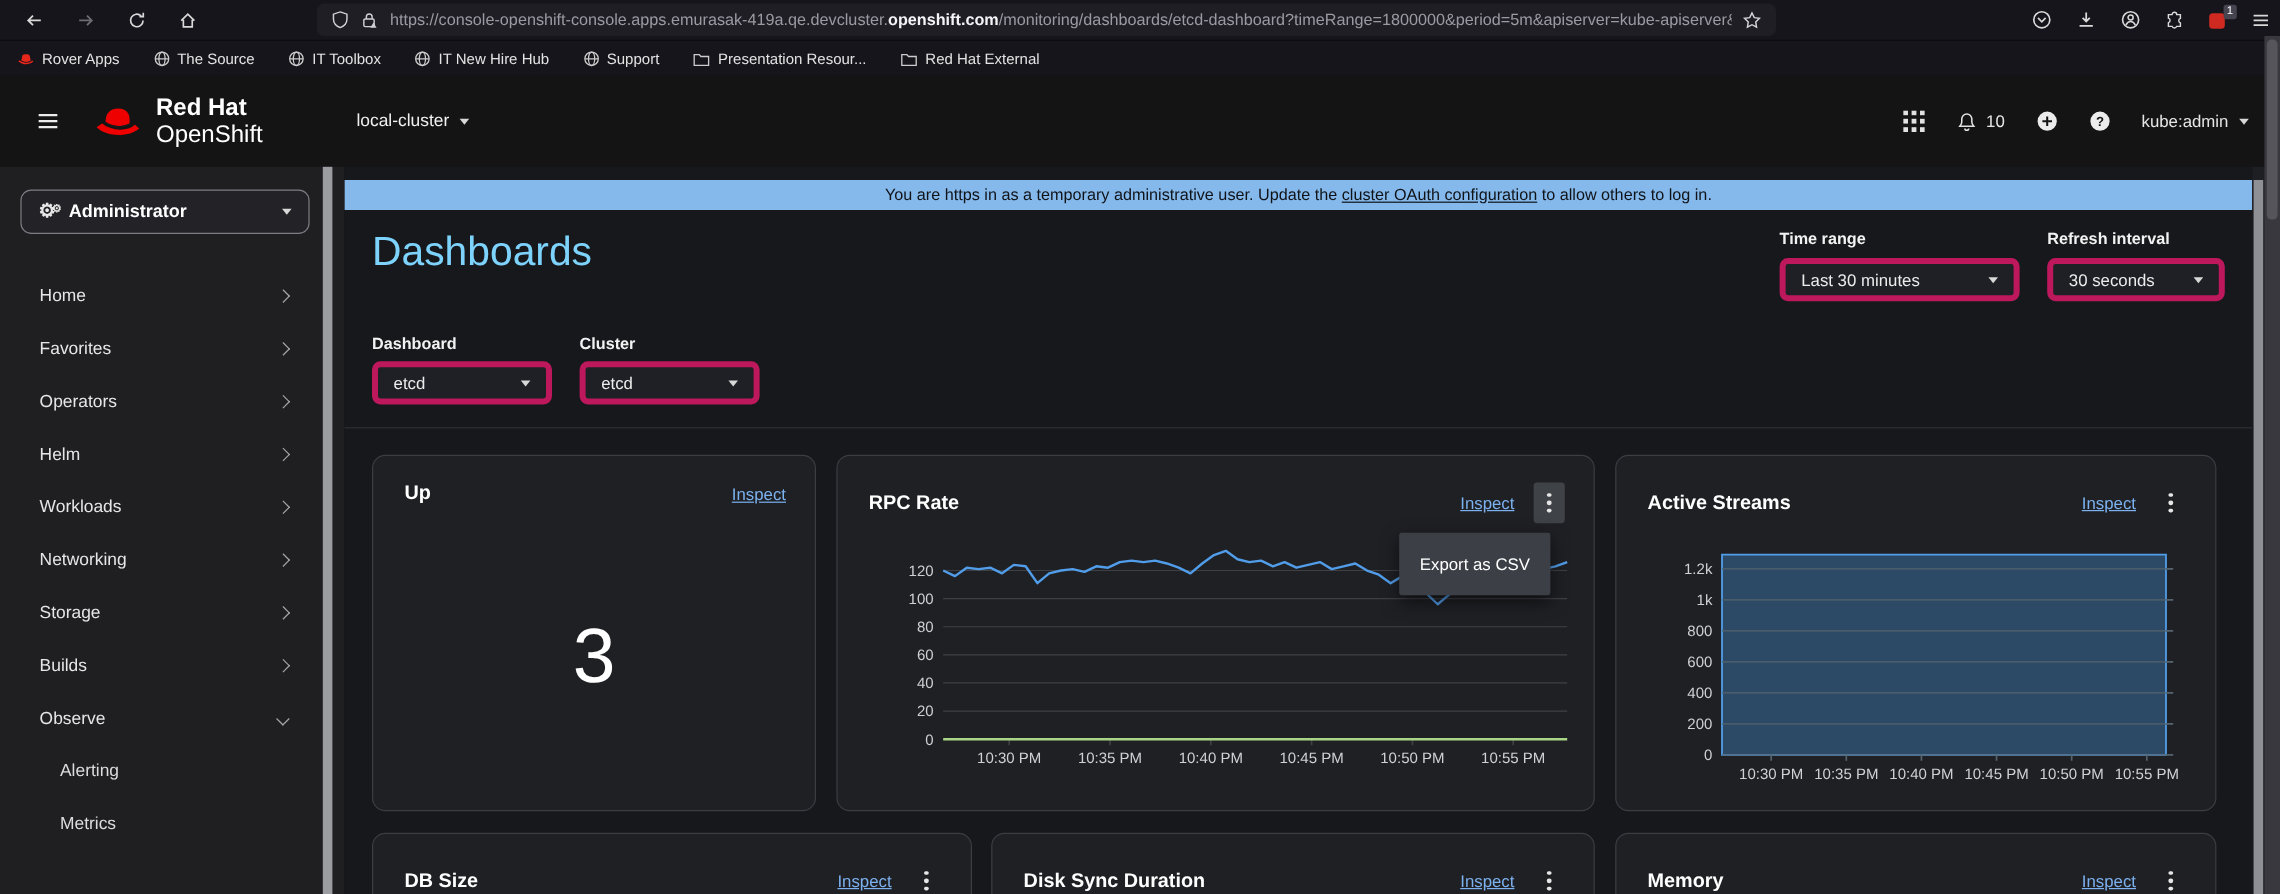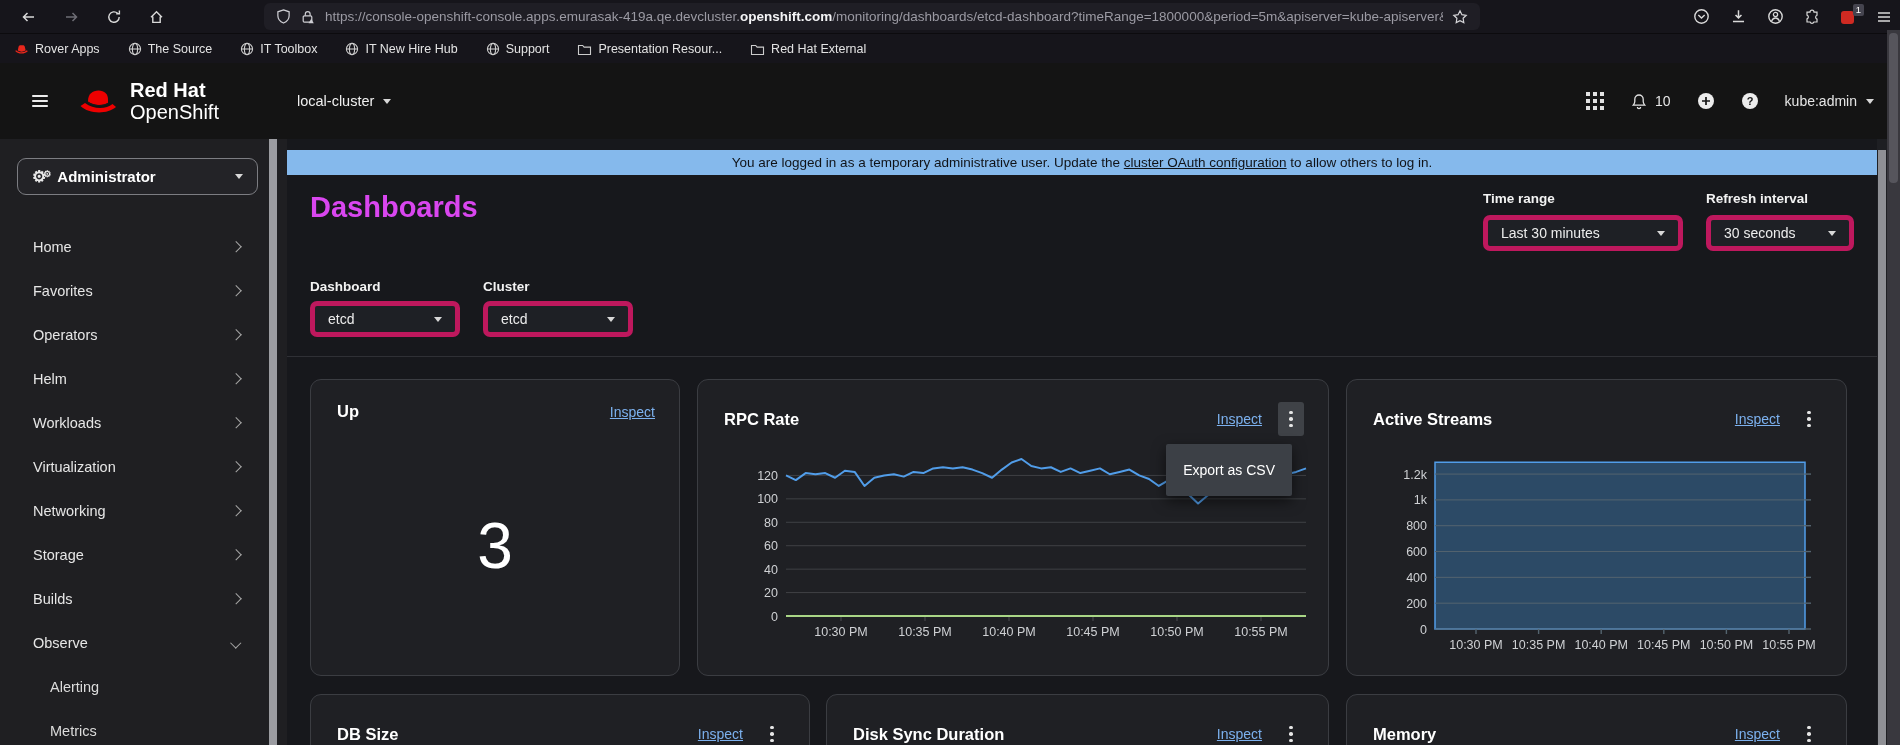--- a/index.html
+++ b/index.html
@@ -49,21 +49,21 @@
   .chev{width:7.5px;height:7.5px;border-right:1.8px solid #a6a6a6;border-bottom:1.8px solid #a6a6a6;
         transform:rotate(-45deg)}
   .chev.down{transform:rotate(45deg)}
   .nav-sub{padding-left:50px;color:#dcdcdc}
   .side-scroll{position:absolute;right:10px;top:0;bottom:0;width:8px;background:#9b9ca1}
   
   .main{position:relative;width:1590px;height:606px;background:#17181c;overflow:hidden;flex:none}
   .banner{position:absolute;top:11px;left:0;width:100%;height:25px;background:#85b9ec;color:#101318;
           font-size:13.5px;display:flex;align-items:center;justify-content:center}
   .banner a{color:#101318;}
-  .page-title{position:absolute;left:23px;top:52px;font-size:29px;font-weight:700;color:#d946ef}
+  .page-title{position:absolute;left:23px;top:52px;font-size:34px;font-weight:400;color:#7dd3fc}
   .flabel{position:absolute;font-size:13.5px;font-weight:700;color:#f2f2f2}
   .sel{position:absolute;height:36px;background:#1e2025;border:5px solid #be185d;border-radius:7px;
        display:flex;align-items:center;justify-content:space-between;padding:0 13px;font-size:14px;color:#ececec}
   .divider{position:absolute;top:217px;left:0;width:100%;height:1px;background:#2f3035}
   
   .card{position:absolute;background:#1f2024;border:1px solid #3b3d42;border-radius:11px}
   .card-head{display:flex;align-items:center;padding:22px 24px 0 26px}
   .card-title{font-size:16.5px;font-weight:700;color:#fff}
   .card-actions{margin-left:auto;display:flex;align-items:center;gap:16px}
   .inspect{color:#7cb1ef;font-size:14px;text-decoration:underline;cursor:pointer}
@@ -308,24 +308,20 @@
         </div>
       <div class="nav-item">
           <span>Helm</span>
           <span class="chev"></span>
         </div>
       <div class="nav-item">
           <span>Workloads</span>
           <span class="chev"></span>
         </div>
       <div class="nav-item">
-          <span>Virtualization</span>
-          <span class="chev"></span>
-        </div>
-      <div class="nav-item">
           <span>Networking</span>
           <span class="chev"></span>
         </div>
       <div class="nav-item">
           <span>Storage</span>
           <span class="chev"></span>
         </div>
       <div class="nav-item">
           <span>Builds</span>
           <span class="chev"></span>
@@ -340,21 +336,21 @@
       <div class="nav-item nav-sub">
           <span>Metrics</span>
         </div>
     </div>
     <div class="side-scroll"></div>
   </div>
 
   <div class="main">
     <div class="banner">
       <div>
-        <span>You are logged in as a temporary administrative user. Update the </span><a href="#">cluster OAuth configuration</a><span> to allow others to log in.</span>
+        <span>You are https in as a temporary administrative user. Update the </span><a href="#">cluster OAuth configuration</a><span> to allow others to log in.</span>
       </div>
     </div>
 
     <div class="page-title">Dashboards</div>
 
     <div class="flabel" style="left:1196px;top:52px">Time range</div>
     <div class="sel" style="left:1196px;top:76px;width:200px">
       <span>Last 30 minutes</span>
       <span class="tri"></span>
     </div>

